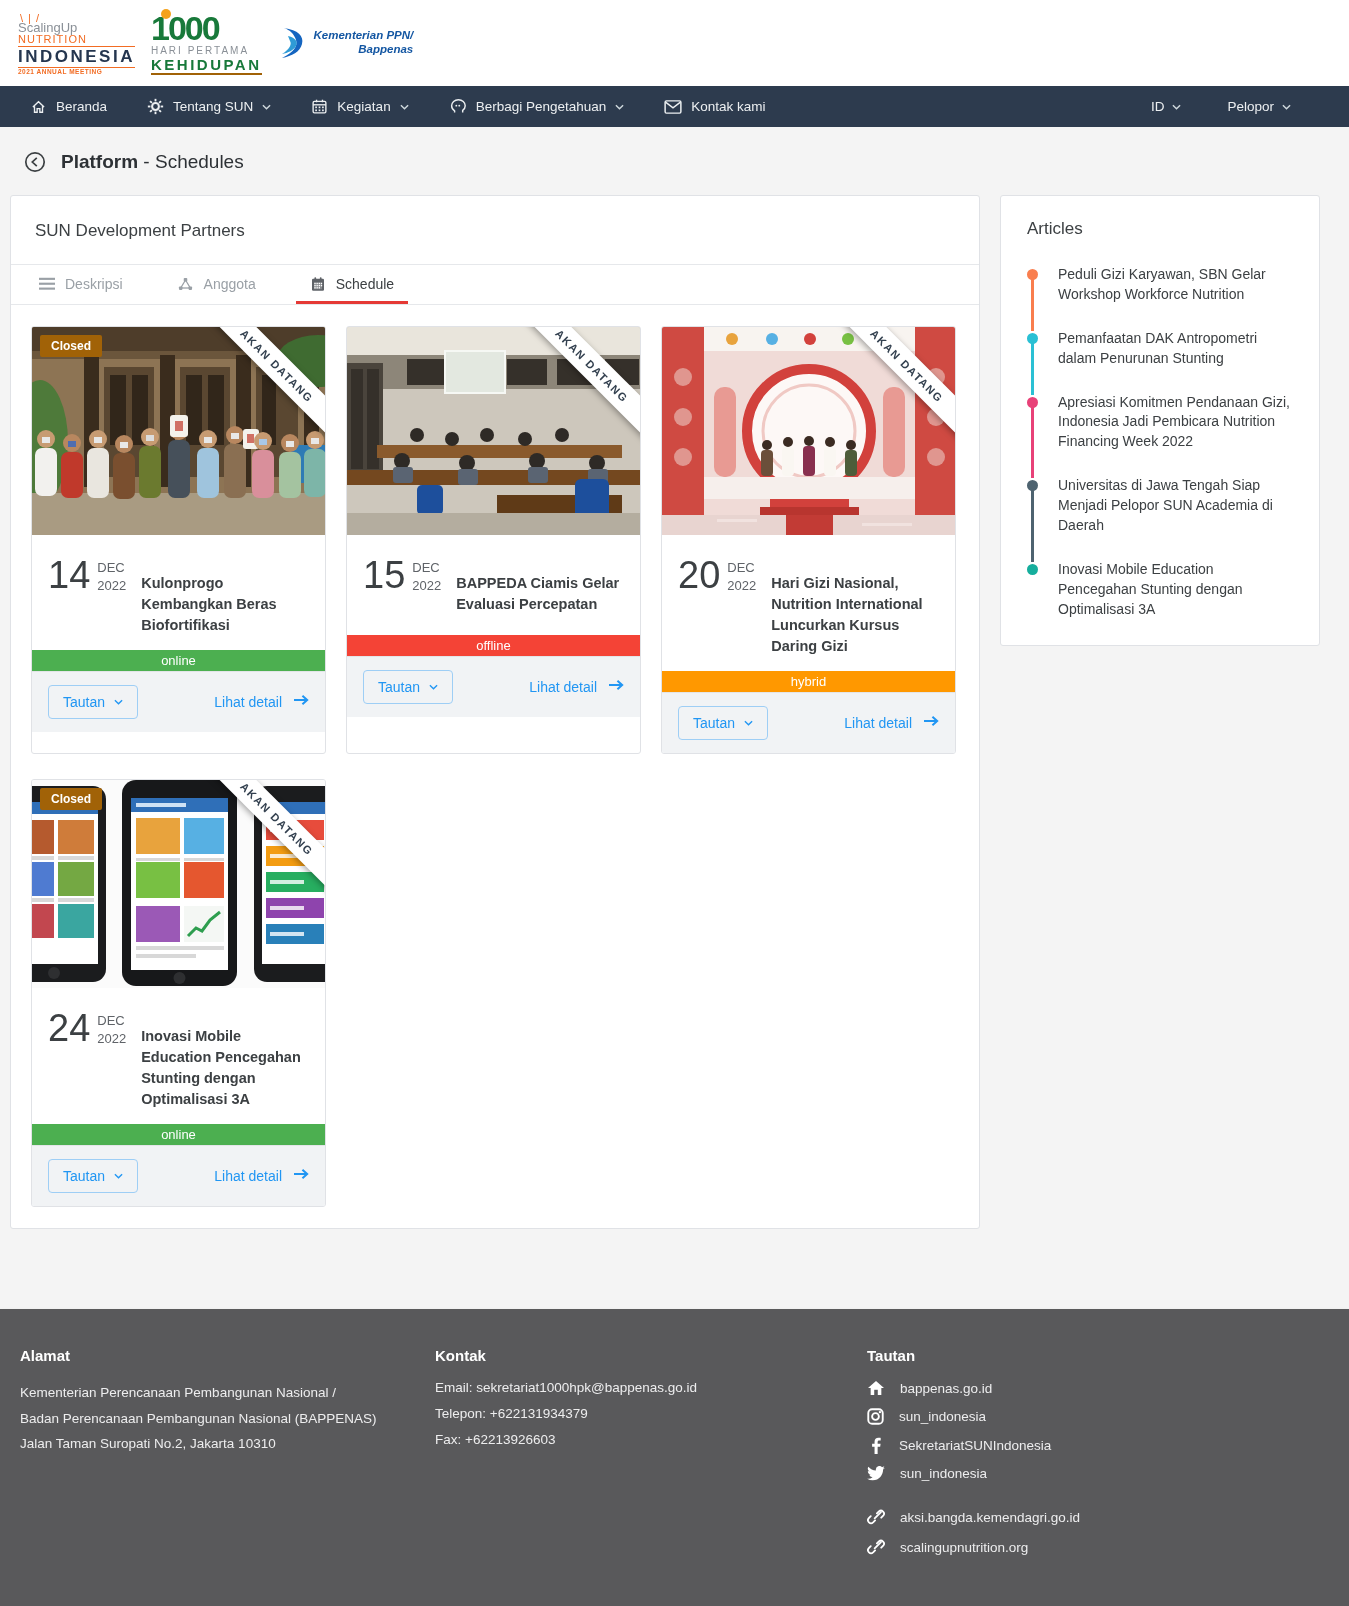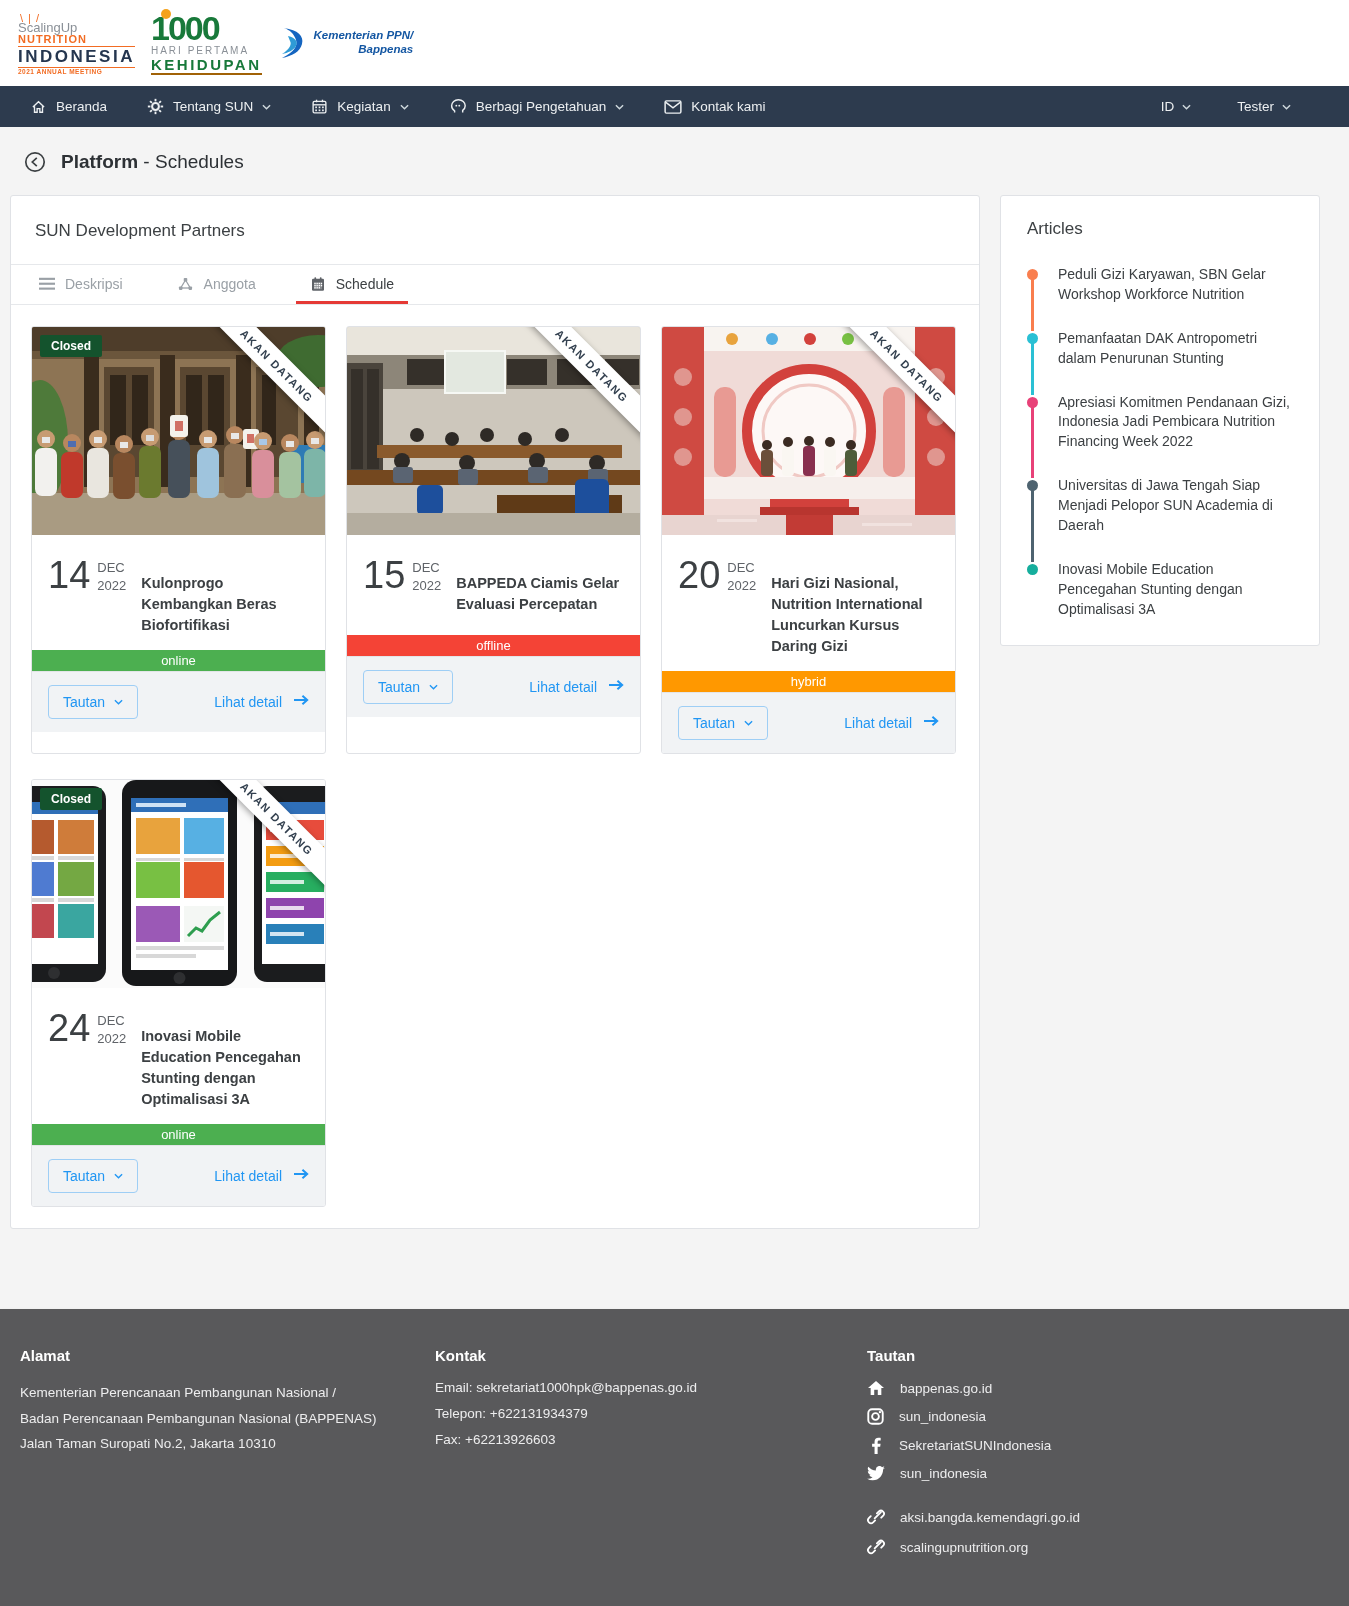--- a/index.html
+++ b/index.html
@@ -9,21 +9,21 @@
     font-family: "Liberation Sans", sans-serif;
     color: #3c4043;
     overflow: hidden;
   }
   
   .site-header { background: #fff; height: 86px; display: flex; align-items: center; padding-left: 18px; gap: 16px; }
   .logo { display: flex; flex-direction: column; line-height: 1.05; }
   .logo-sun { position: relative; padding-top: 10px; }
   .logo-sun .rays { position:absolute; top:2px; left:2px; color:#f26c23; font-size:11px; letter-spacing:1px; }
   .logo-sun .l1 { color:#8a9097; font-size:13px; }
-  .logo-sun .l2 { color:#f26c23; font-size:11px; font-weight:bold; letter-spacing:1px; }
+  .logo-sun .l2 { color:#f26c23; font-size:11px; font-weight:normal; letter-spacing:1px; }
   .logo-sun .l3 { color:#25364f; font-size:17px; font-weight:bold; letter-spacing:2.5px; border-top:1px solid #f26c23; border-bottom:1px solid #f26c23; padding:1px 0; }
   .logo-sun .l4 { color:#f26c23; font-size:6.5px; font-weight:bold; letter-spacing:.5px; margin-top:1px; }
   .logo-hpk .num { color:#18793a; font-size:34px; font-weight:bold; letter-spacing:-2px; position:relative; }
   .logo-hpk .num .sunspot { position:absolute; top:-2px; left:10px; width:10px; height:10px; background:#f5a21b; border-radius:50%; }
   .logo-hpk .l1 { color:#8a9097; font-size:10px; letter-spacing:2px; }
   .logo-hpk .l2 { color:#18793a; font-size:15px; font-weight:bold; letter-spacing:2.5px; border-bottom:2px solid #a16207; padding-bottom:1px; }
   .logo-bpn { flex-direction: row; align-items:center; gap:6px;text-align:right; }
   .logo-bpn .txt { color:#1356a2; font-size:11.5px; font-weight:bold; font-style:italic; line-height:1.2; }
   
   .nav { background:#2d3b4e; height:41px; display:flex; align-items:center; padding:0 30px; }
@@ -43,21 +43,21 @@
   .main-panel h2 { font-size:17px; font-weight:normal; color:#3c4043; padding:25px 24px 23px; }
   .tabbar { border-top:1px solid #e6e8eb; border-bottom:1px solid #e6e8eb; display:flex; padding-left:14px; }
   .tab { display:flex; align-items:center; gap:10px; font-size:14px; color:#9aa0a6; padding:11px 14px 9px; cursor:pointer; border-bottom:3px solid transparent; margin-right:26px; }
   .tab.active { color:#3c4043; border-bottom-color:#e53935; }
   
   .cards { padding:21px 20px; display:grid; grid-template-columns:repeat(3,295px); gap:25px 20px; }
   .card { border:1px solid #e0e2e6; border-radius:3px; background:#fff; overflow:hidden; }
   .card-img { position:relative; height:208px; overflow:hidden; }
   .card-img svg { display:block; }
   .ribbon { position:absolute; top:26px; right:-52px; width:200px; transform:rotate(45deg); background:#fff; color:#33404f; text-align:center; font-size:11px; font-weight:bold; letter-spacing:1.6px; padding:7px 0; box-shadow:0 2px 6px rgba(0,0,0,.35); }
-  .closed { position:absolute; top:8px; left:8px; background:#14532d; color:#fff; font-size:12px; font-weight:bold; padding:4px 11px; border-radius:2px; }
+  .closed { position:absolute; top:8px; left:8px; background:#a16207; color:#fff; font-size:12px; font-weight:bold; padding:4px 11px; border-radius:2px; }
   .card-body { display:flex; padding:22px 16px 14px; min-height:100px; }
   .d-day { font-size:38px; color:#3c4043; line-height:.95; }
   .d-my { font-size:13px; color:#5f6368; margin-left:7px; margin-top:2px; line-height:1.35; }
   .c-title { font-size:14.5px; font-weight:bold; color:#3c4043; line-height:1.45; margin-left:15px; margin-top:16px; }
   .status { height:21px; line-height:21px; text-align:center; color:#fff; font-size:13px; }
   .card-foot { display:flex; justify-content:space-between; align-items:center; background:#f1f3f5; border-top:1px solid #e3e5e8; padding:13px 16px; }
   .btn-tautan { display:flex; align-items:center; gap:9px; font-size:14px; color:#2196f3; background:transparent; border:1px solid #9ecef5; border-radius:4px; padding:8px 14px; cursor:pointer; font-family:inherit; }
   .lnk-detail { display:flex; align-items:flex-start; gap:12px; font-size:14px; color:#2196f3; cursor:pointer; text-decoration:none; }
   
   .side-panel { width:320px; margin-left:20px; padding:23px 26px 8px; }
@@ -171,21 +171,21 @@
     <span>Kontak kami</span>
   </div>
   <div class="nav-right">
     <div class="nav-chip">
       <span>ID</span>
       <svg class="chev" viewBox="0 0 10 6">
           <path d="M1 1 L5 5 L9 1" fill="none" stroke="#cfd8dc" stroke-width="1.6"></path>
         </svg>
     </div>
     <div class="nav-chip">
-      <span>Tester</span>
+      <span>Pelopor</span>
       <svg class="chev" viewBox="0 0 10 6">
           <path d="M1 1 L5 5 L9 1" fill="none" stroke="#cfd8dc" stroke-width="1.6"></path>
         </svg>
     </div>
   </div>
 </div>
 
 <div class="page-title">
   <svg width="22" height="22" viewBox="0 0 22 22">
     <circle cx="11" cy="11" r="9.2" fill="none" stroke="#3c4043" stroke-width="1.7"></circle>

